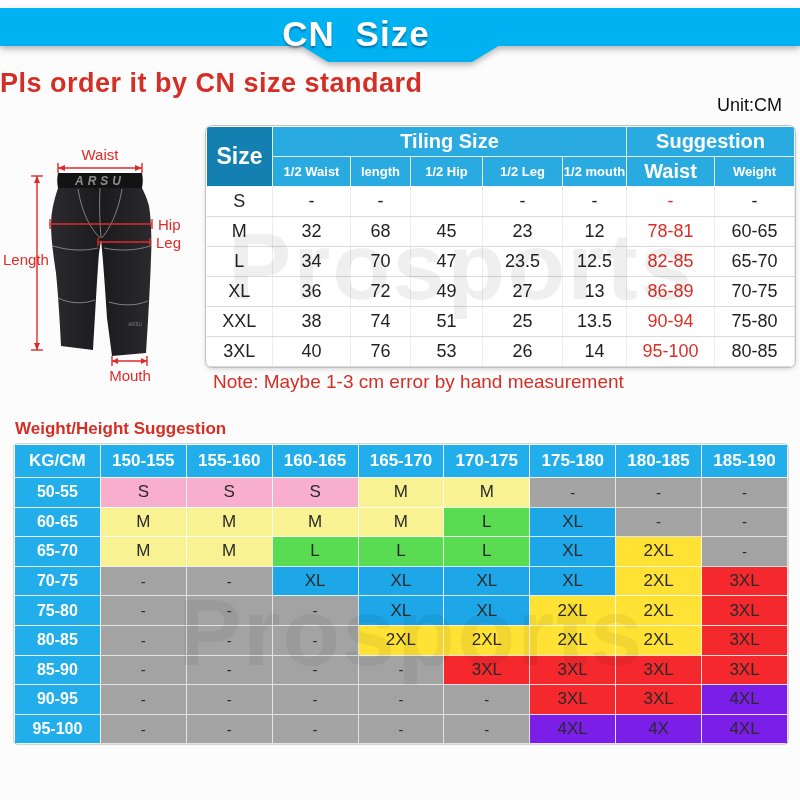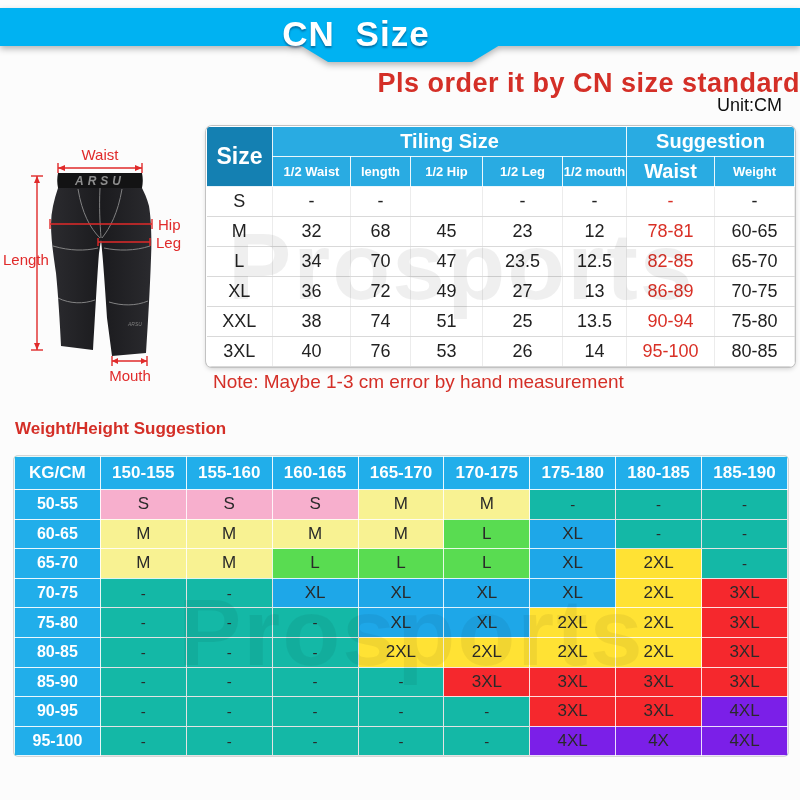--- a/index.html
+++ b/index.html
@@ -17,40 +17,40 @@
   }
   
   .banner-wrap{position:absolute;left:0;top:8px;width:800px;height:66px;filter:drop-shadow(0 3px 3px rgba(0,0,0,.28))}
   .banner-bar{position:absolute;left:0;top:0;width:800px;height:38px;background:var(--banner-blue)}
   .banner-tab{position:absolute;left:300px;top:37px;width:200px;height:17px;background:var(--banner-blue);
     clip-path:polygon(0 0,100% 0,86% 100%,14% 100%)}
   .banner-title{position:absolute;left:0;top:6px;width:712px;text-align:center;color:#fff;
     font-size:35px;font-weight:bold;letter-spacing:1px;word-spacing:10px;
     text-shadow:0 2px 2px rgba(0,35,80,.45)}
   
-  .subtitle{position:absolute;left:0;top:68px;width:800px;text-align:right;
+  .subtitle{position:absolute;left:0;top:68px;width:800px;text-align:left;
     color:var(--accent-red);font-size:27px;font-weight:bold;letter-spacing:.5px}
   .unit{position:absolute;right:18px;top:95px;font-size:18px;color:#101010}
   .note{position:absolute;left:213px;top:371px;font-size:19px;color:var(--accent-red)}
   .wh-title{position:absolute;left:15px;top:419px;font-size:17px;font-weight:bold;color:var(--accent-red)}
   
   #size-table{position:absolute;left:206px;top:126px;width:588px;border-collapse:collapse;table-layout:fixed;
     background:#fff;border-radius:6px;overflow:hidden;box-shadow:0 0 0 1px #c2c2c2,0 2px 5px rgba(0,0,0,.18)}
   #size-table th{background:var(--header-blue);color:#fff;border:1px solid rgba(255,255,255,.9);height:30px;font-weight:bold}
   #size-table th.corner{background:var(--size-header-blue);font-size:23px}
   #size-table th.group{font-size:20px}
   #size-table th.sub{font-size:13px}
   #size-table th.sub.big{font-size:20px}
   #size-table td{height:30px;text-align:center;font-size:18px;color:#222;background:#fff;
     border-right:1px solid #ececec;border-bottom:1px solid #d9d9d9}
   #size-table td.size-col{font-size:18px}
   #size-table td.red{color:#d93026}
   
-  #weight-table{position:absolute;left:14px;top:456px;width:774px;border-collapse:collapse;table-layout:fixed;
-    background:#14b8a6;border-radius:4px;overflow:hidden;box-shadow:0 0 0 1px #d5d5d5}
+  #weight-table{position:absolute;left:14px;top:444px;width:774px;border-collapse:collapse;table-layout:fixed;
+    background:#a3a3a3;border-radius:4px;overflow:hidden;box-shadow:0 0 0 1px #d5d5d5}
   #weight-table thead th{background:var(--row-header-blue);color:#fff;font-size:17px;height:33px;
     border:1px solid rgba(255,255,255,.9);font-weight:bold}
   #weight-table tbody th{background:var(--row-header-blue);color:#fff;font-size:16px;
     border:1px solid rgba(255,255,255,.9);font-weight:bold}
   #weight-table td{height:29.6px;text-align:center;font-size:17px;color:#2a2a2a}
   #weight-table td.colored{border:1px solid rgba(255,255,255,.85)}
   #weight-table td.plain{border:1px solid #e3e3e3;font-size:15px}
   
   .watermark{position:absolute;font-size:95px;font-weight:bold;color:#000;opacity:.06;
     letter-spacing:2px;pointer-events:none;white-space:nowrap;z-index:5}

